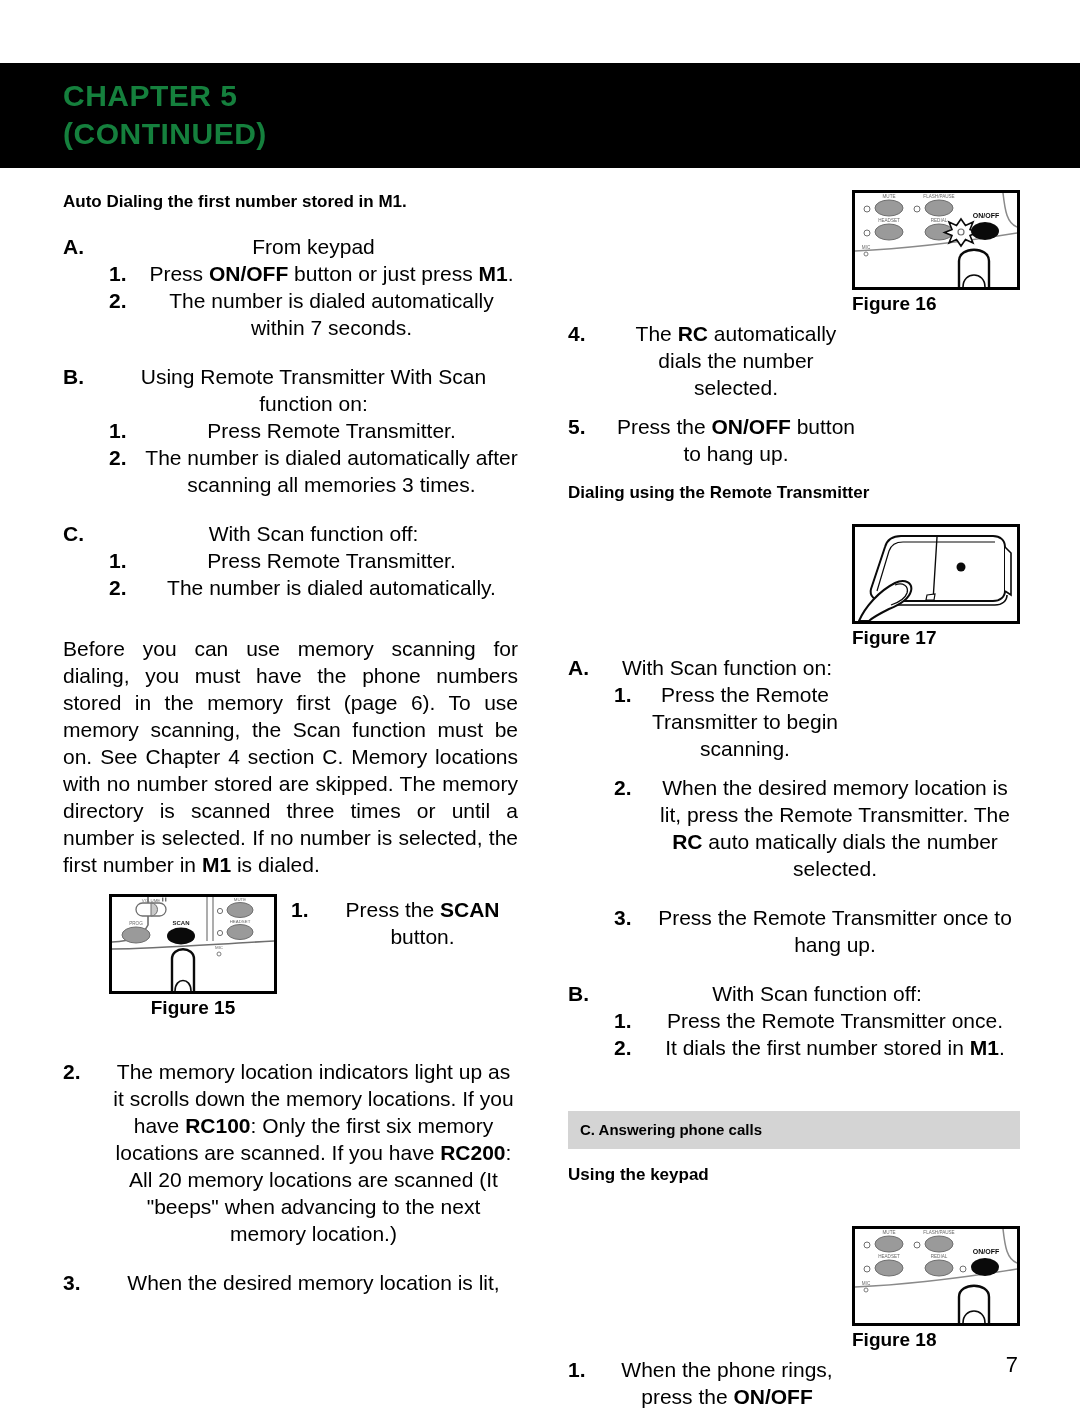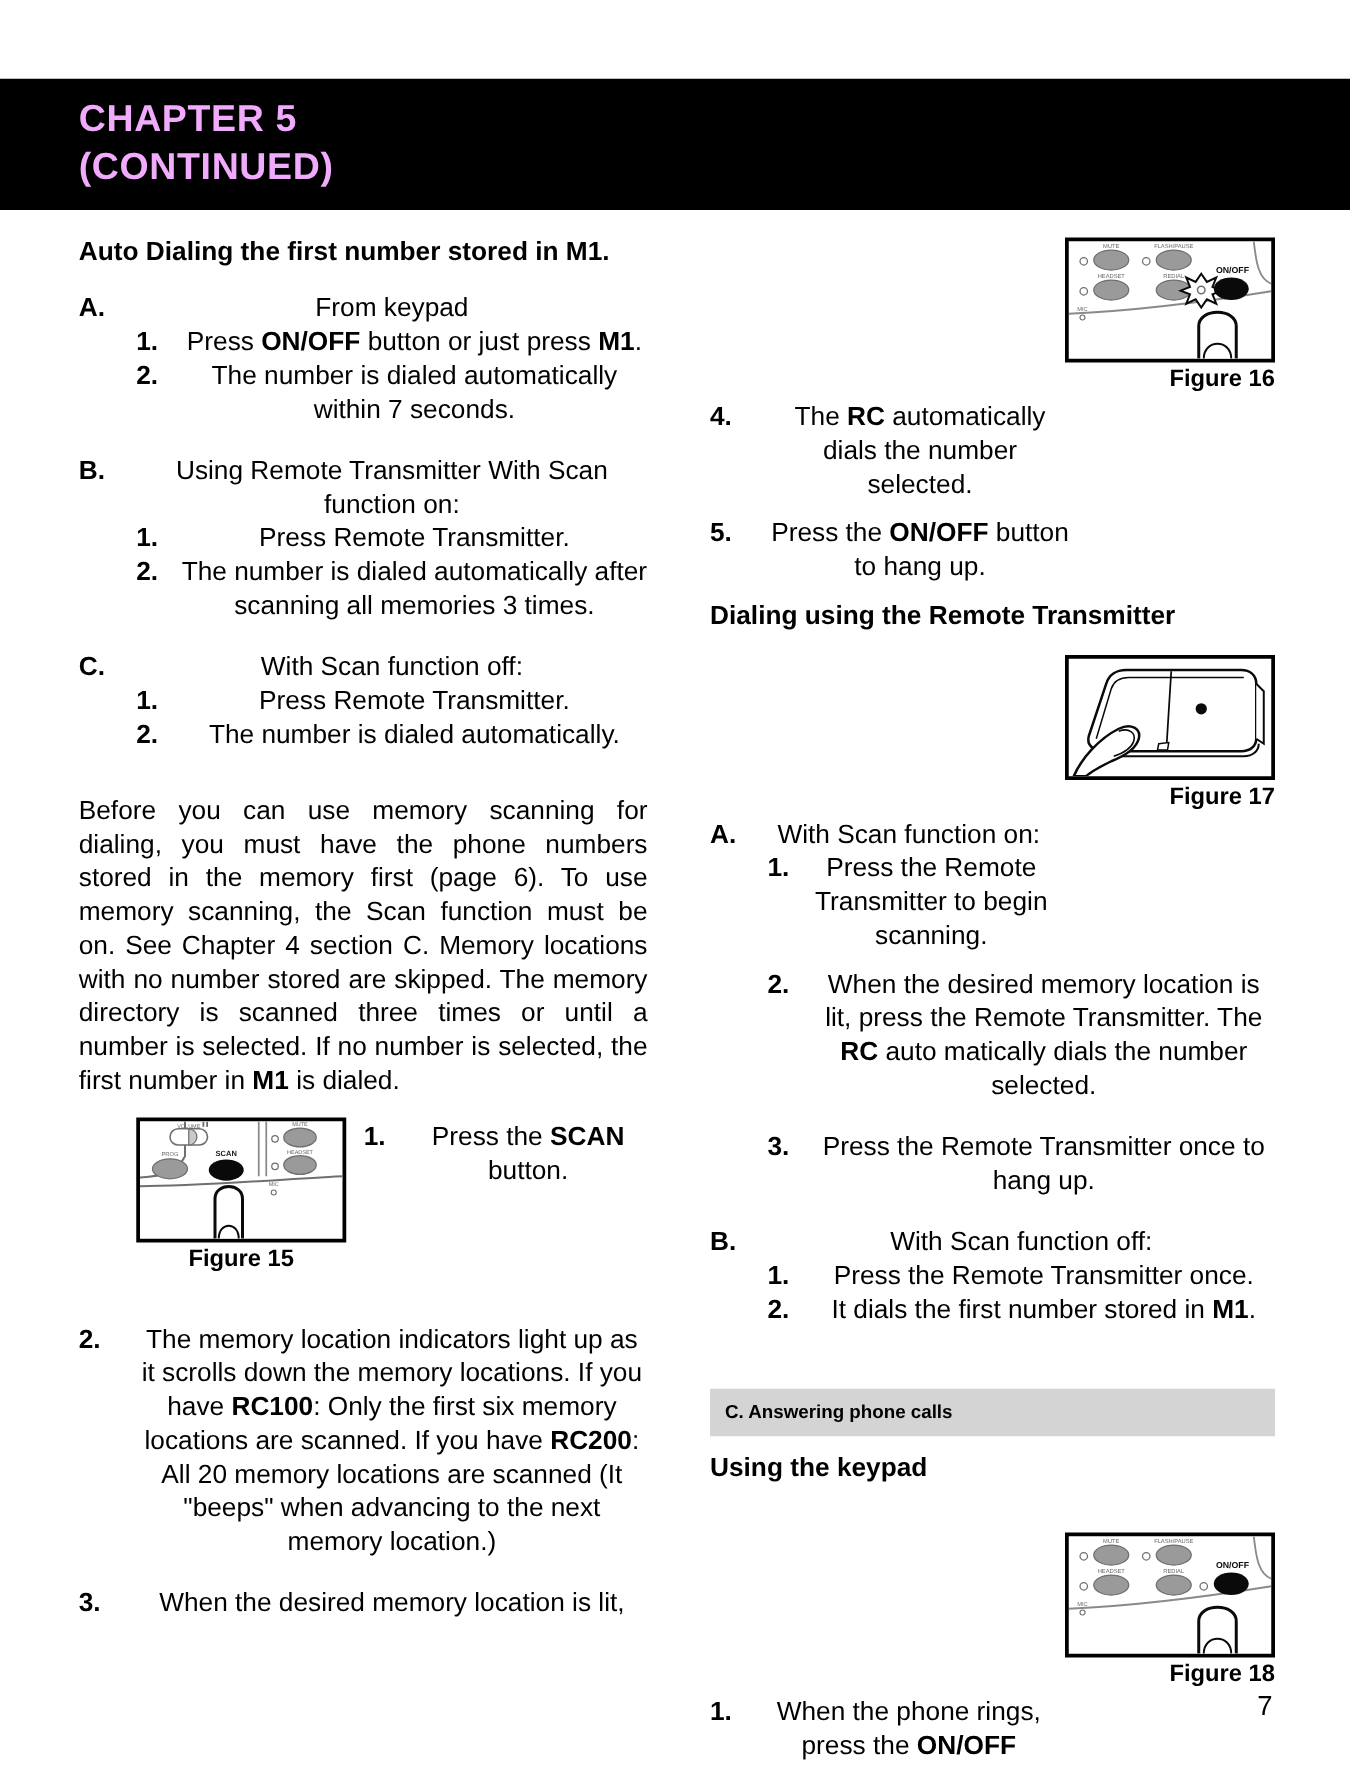--- a/index.html
+++ b/index.html
@@ -17,21 +17,21 @@
   }
 
   
   .chapter-band {
     position: absolute;
     left: 0;
     top: 63px;
     width: 1080px;
     height: 105px;
     background: #000000;
-    color: #f0abfc;
+    color: #15803d;
     box-sizing: border-box;
     padding: 14px 0 0 63px;
   }
   .chapter-band .line {
     font-weight: bold;
     font-size: 30px;
     letter-spacing: 0.5px;
     line-height: 38px;
   }
 
@@ -39,21 +39,21 @@
   .col {
     position: absolute;
     top: 188px;
   }
   .col-left  { left: 63px;  width: 455px; }
   .col-right { left: 568px; width: 452px; }
 
   
   .heading {
     font-weight: bold;
-    font-size: 21px;
+    font-size: 17px;
     line-height: 27px;
     margin: 0 0 6px 0;
   }
   .para {
     font-size: 21px;
     line-height: 27px;
     margin: 0;
   }
   .para.justify { text-align: justify; }
 
@@ -100,21 +100,21 @@
     width: 168px;
     height: 100px;
     box-sizing: border-box;
     position: relative;
     overflow: hidden;
   }
   .figure .cap {
     font-weight: bold;
     font-size: 19px;
     line-height: 24px;
-    text-align: right;
+    text-align: left;
     margin-top: 2px;
   }
   .figure.capleft .cap { text-align: center; }
 
   
   .fig-float-right {
     float: right;
     margin: 0 0 4px 14px;
   }
 

